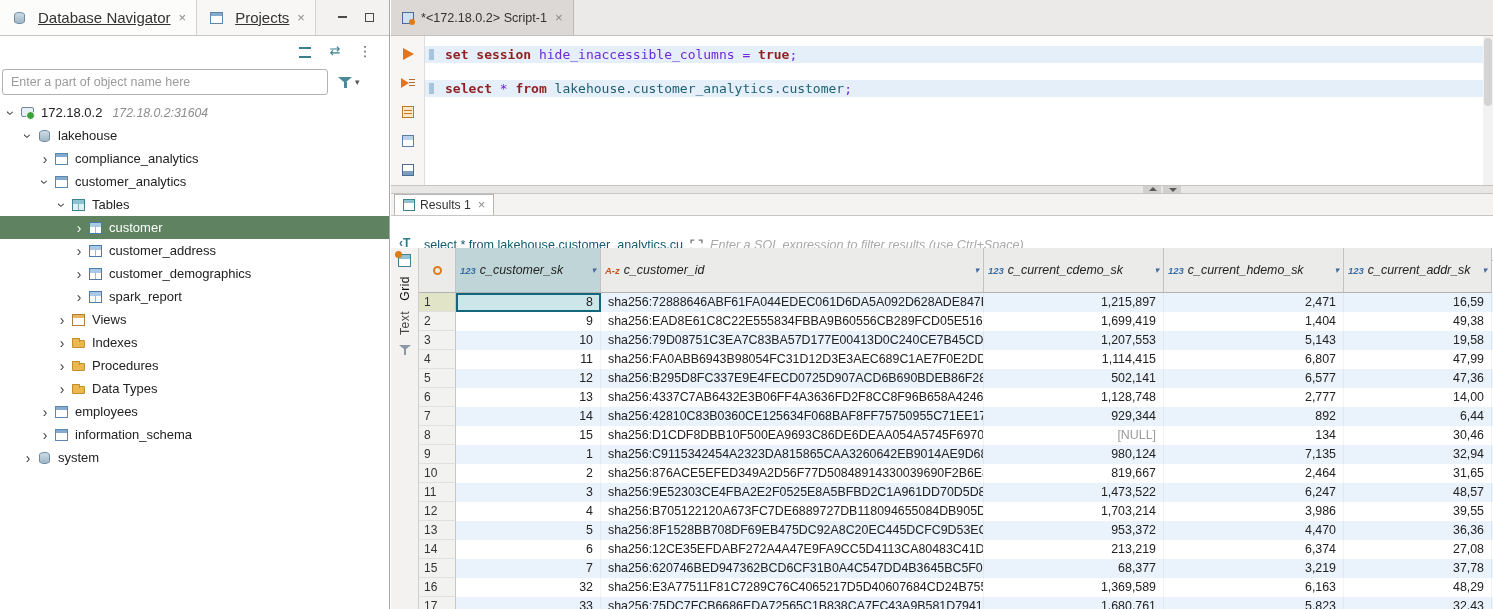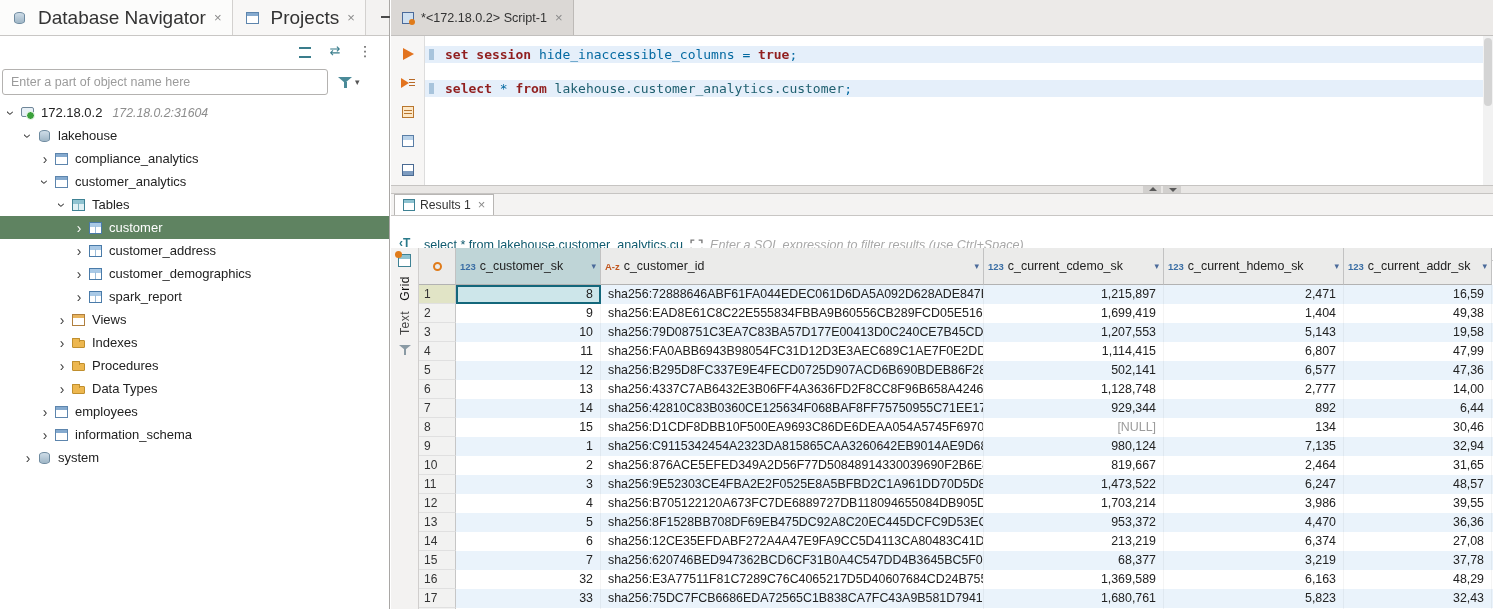--- a/index.html
+++ b/index.html
@@ -8,21 +8,21 @@
         font-family:"Liberation Sans",sans-serif; font-size:13px; color:#222; }
 
   
   .nav{ position:absolute; left:0; top:0; width:390px; height:609px; background:#fff;
         border-right:1px solid #a9a7a5; }
   .ptabbar{ height:36px; background:#f3f2f1; border-bottom:1px solid #c9c7c5; display:flex; align-items:stretch; }
   .ptabs{ display:flex; }
   .ptab{ display:flex; align-items:center; gap:6px; padding:0 10px; background:#f8f7f6;
          border-right:1px solid #d3d1cf; cursor:pointer; white-space:nowrap; }
   .ptab.active{ background:#fcfcfb; }
-  .ptab-label{ font-size:19px; color:#333; }
+  .ptab-label{ font-size:15px; color:#333;text-decoration:underline; }
   .tclose{ color:#8a8a8a; font-size:13px; margin-left:2px; cursor:pointer; }
   .winbtns{ margin-left:auto; display:flex; gap:16px; align-items:center; padding:0 14px; }
   .wbtn{ width:11px; height:11px; position:relative; cursor:pointer; }
   .wbtn-min::after{ content:''; position:absolute; left:1px; right:1px; top:4px; height:2px; background:#4a4a4a; }
   .wbtn-max::after{ content:''; position:absolute; inset:1px; border:1.5px solid #4a4a4a; }
 
   .ntoolbar{ height:30px; display:flex; justify-content:flex-end; align-items:center; gap:14px; padding-right:16px; }
   .nicon{ width:16px; height:16px; position:relative; cursor:pointer; color:#3a7d8c; text-align:center; }
   .nicon-collapse-all::before{ content:''; position:absolute; left:2px; right:2px; top:4px; height:7px;
         border-top:2px solid #3a7d8c; border-bottom:2px solid #3a7d8c; }
@@ -96,21 +96,21 @@
   .eicon-export-result::before{ content:''; position:absolute; inset:2px; border:1px solid #5a7ea6;
         background:linear-gradient(#b9d2e9 0 4px,#fff 4px); }
   .eicon-output-panel::before{ content:''; position:absolute; inset:2px; border:1px solid #4a6a92; background:#fff; }
   .eicon-output-panel::after{ content:''; position:absolute; left:3px; right:3px; bottom:3px; height:4px; background:#7e9cc0; }
 
   .edbody{ flex:1; padding-top:10px; font-family:"DejaVu Sans Mono",monospace; font-size:13px; position:relative; }
   .ed-line{ height:17px; line-height:17px; padding-left:20px; white-space:pre; position:relative; }
   .ed-line.hl{ background:var(--stmt-hl); }
   .ed-line.hl::before{ content:''; position:absolute; left:4px; top:3px; width:5px; height:11px; background:#a8c4dc; }
   .tok-kw{ color:var(--kw-red); font-weight:bold; }
-  .tok-id{ color:#0369a1; }
+  .tok-id{ color:#6d28d9; }
   .tok-tbl{ color:var(--tbl-teal); }
   .edsb{ width:10px; background:#f2f2f2; position:relative; }
   .edsb-thumb{ position:absolute; left:1px; right:1px; top:2px; height:68px; background:#d4d4d4; border-radius:4px; }
 
   .splitter{ position:absolute; left:0; right:0; top:185px; height:9px; background:#e9e7e5;
         border-top:1px solid #c6c4c2; border-bottom:1px solid #c6c4c2; cursor:row-resize; }
   .split-ctr{ position:absolute; left:752px; top:0; display:flex; gap:2px; }
   .split-up,.split-down{ width:18px; height:7px; background:#d2d0ce; position:relative; cursor:pointer; }
   .split-up::before{ content:''; position:absolute; left:6px; top:1px; border-left:4px solid transparent;
         border-right:4px solid transparent; border-bottom:4px solid #5a5a5a; }
@@ -144,21 +144,21 @@
         border-radius:50%; background:#e07b1a; }
   .ss-pin::before{ content:''; position:absolute; left:2px; top:2px; border-left:6px solid transparent;
         border-right:6px solid transparent; border-top:5px solid #8a9aa4; }
   .ss-pin::after{ content:''; position:absolute; left:7px; top:6px; width:2px; height:6px; background:#8a9aa4; }
   .vtabs{ display:flex; flex-direction:column; align-items:center; gap:10px; }
   .vtab{ writing-mode:vertical-rl; transform:rotate(180deg); font-size:12px; color:#444;
         letter-spacing:0.5px; cursor:pointer; }
   .vtab.active{ color:#111; }
 
   .grid{ flex:1; overflow:hidden; font-size:12.4px; }
-  .ghead{ display:flex; height:37px; }
+  .ghead{ display:flex; height:45px;font-style:italic; }
   .corner{ width:37px; flex:none; background:#ebebea; border-right:1px solid #c2c2c2;
         border-bottom:1px solid #b2b2b2; display:flex; align-items:center; justify-content:center; cursor:pointer; }
   .corner-icon{ width:9px; height:9px; border:2px solid #e07b1a; border-radius:50%; }
   .hcell{ flex:none; display:flex; align-items:center; background:#ebebea; border-right:1px solid #c2c2c2;
         border-bottom:1px solid #b2b2b2; padding:0 4px; cursor:pointer; overflow:hidden; }
   .hcell.sorted{ background:var(--sorted-bg); }
   .coltype{ font-size:9.5px; font-weight:bold; color:var(--num-blue); flex:none; }
   .coltype.str{ color:var(--str-orange); }
   .colname{ flex:1; margin-left:4px; color:#222; white-space:nowrap; overflow:hidden; }
   .harrow{ font-size:9px; color:#4a6a9a; margin-left:2px; flex:none; }

